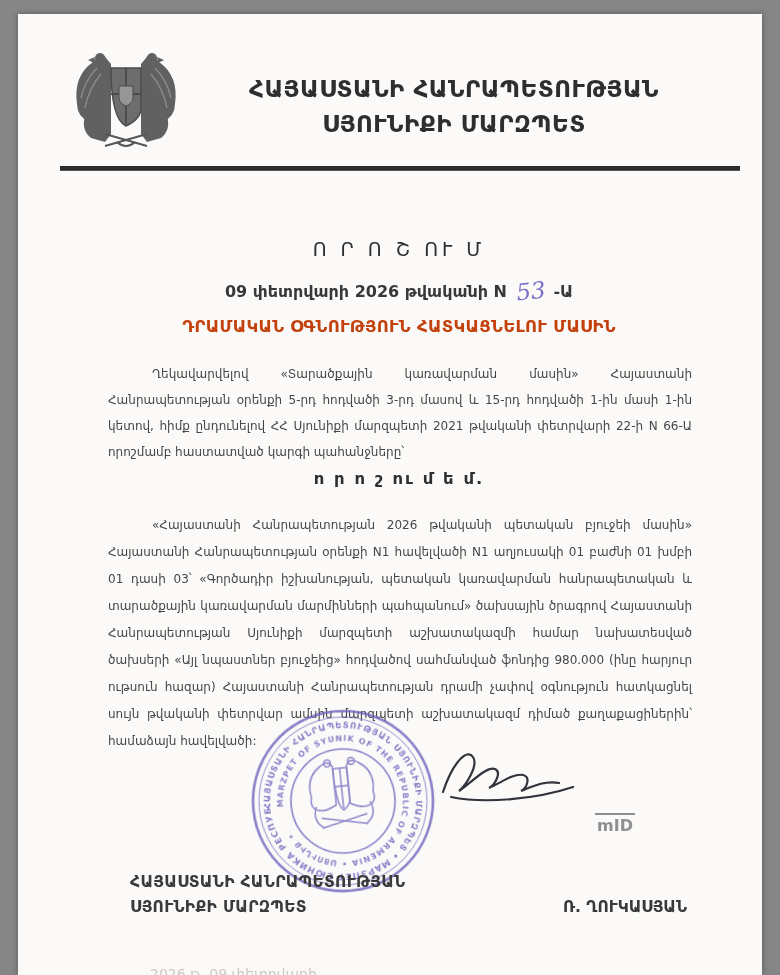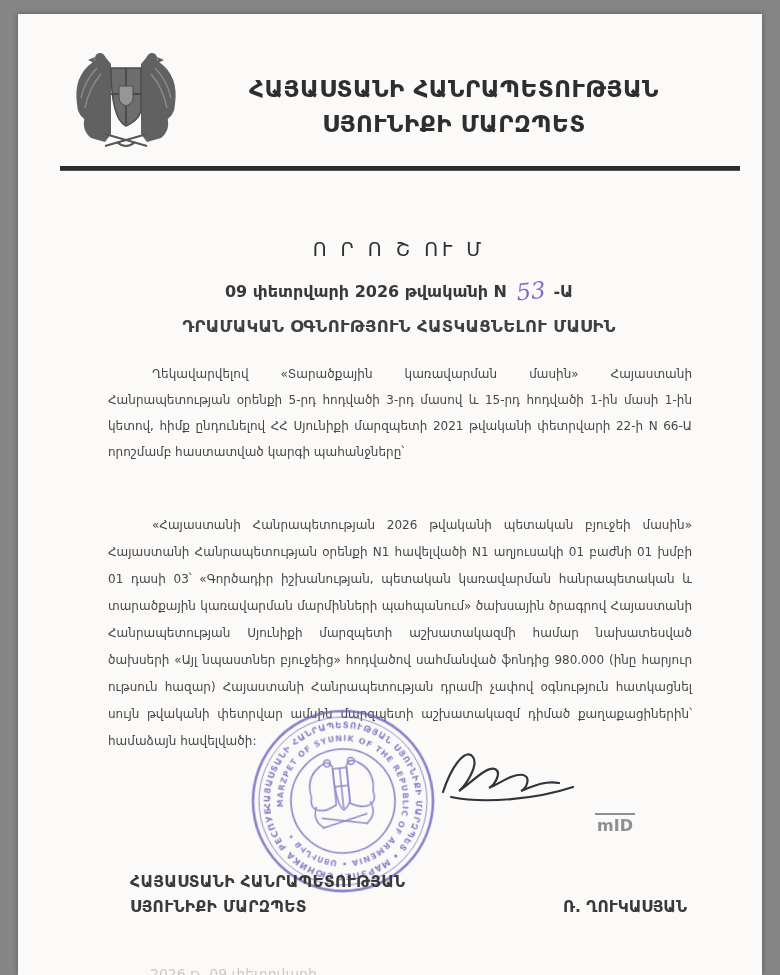--- a/index.html
+++ b/index.html
@@ -15,21 +15,21 @@
              font-weight:700;font-size:23px;line-height:35px;letter-spacing:.5px;}
   .rule{left:42px;top:152px;width:680px;height:4px;background:#2c2c2c;border-bottom:1px solid #555;}
 
   
   .doc-title{left:90px;top:224px;width:582px;text-align:center;color:#2f2f2f;
              font-weight:400;font-size:19px;letter-spacing:4px;}
   .date-line{left:90px;top:262px;width:582px;text-align:center;color:#383838;
              font-weight:600;font-size:16px;}
   .hand-num{display:inline-block;color:#7d6cc8;font-family:"DejaVu Serif",serif;font-style:italic;
             font-weight:400;font-size:23px;transform:rotate(-6deg) translateY(2px);margin:0 3px;}
-  .subject{left:90px;top:303px;width:582px;text-align:center;color:#404040;
+  .subject{left:90px;top:303px;width:582px;text-align:center;color:#c2410c;
            font-weight:700;font-size:16.5px;letter-spacing:.3px;}
 
   
   .para{color:#474747;font-size:12px;text-align:justify;}
   .preamble{left:90px;top:347px;width:584px;line-height:26px;text-indent:44px;}
   .decide{left:90px;top:455px;width:582px;text-align:center;color:#2f2f2f;
           font-weight:700;font-size:16.5px;letter-spacing:2px;}
   .mainpara{left:90px;top:498px;width:584px;line-height:27px;text-indent:44px;}
 
   
@@ -96,20 +96,21 @@
     <div class="abs date-line">
       <span>09 փետրվարի 2026 թվականի N</span>
       <span class="hand-num">53</span>
       <span>-Ա</span>
     </div>
 
     <div class="abs subject">ԴՐԱՄԱԿԱՆ ՕԳՆՈՒԹՅՈՒՆ ՀԱՏԿԱՑՆԵԼՈՒ ՄԱՍԻՆ</div>
 
     <div class="abs para preamble">Ղեկավարվելով «Տարածքային կառավարման մասին» Հայաստանի Հանրապետության օրենքի 5-րդ հոդվածի 3-րդ մասով և 15-րդ հոդվածի 1-ին մասի 1-ին կետով, հիմք ընդունելով ՀՀ Սյունիքի մարզպետի 2021 թվականի փետրվարի 22-ի N 66-Ա որոշմամբ հաստատված կարգի պահանջները՝</div>
 
+    <div class="abs decide">ո ր ո շ ու մ  ե մ.</div>
 
     <div class="abs para mainpara">«Հայաստանի Հանրապետության 2026 թվականի պետական բյուջեի մասին» Հայաստանի Հանրապետության օրենքի N1 հավելվածի N1 աղյուսակի 01 բաժնի 01 խմբի 01 դասի 03՝ «Գործադիր իշխանության, պետական կառավարման հանրապետական և տարածքային կառավարման մարմինների պահպանում» ծախսային ծրագրով Հայաստանի Հանրապետության Սյունիքի մարզպետի աշխատակազմի համար նախատեսված ծախսերի «Այլ նպաստներ բյուջեից» հոդվածով սահմանված ֆոնդից 980.000 (ինը հարյուր ութսուն հազար) Հայաստանի Հանրապետության դրամի չափով օգնություն հատկացնել սույն թվականի փետրվար ամսին մարզպետի աշխատակազմ դիմած քաղաքացիներին՝ համաձայն հավելվածի:</div>
 
     <svg class="abs stamp" viewBox="0 0 186 186">
       <defs>
         <path id="ringA" d="M 93 93 m -73 0 a 73 73 0 1 1 146 0 a 73 73 0 1 1 -146 0"></path>
         <path id="ringB" d="M 93 93 m -60 0 a 60 60 0 1 1 120 0 a 60 60 0 1 1 -120 0"></path>
       </defs>
       <g stroke="#6a60bd" fill="none">
         <circle cx="93" cy="93" r="90" stroke-width="2.6" opacity=".85"></circle>

